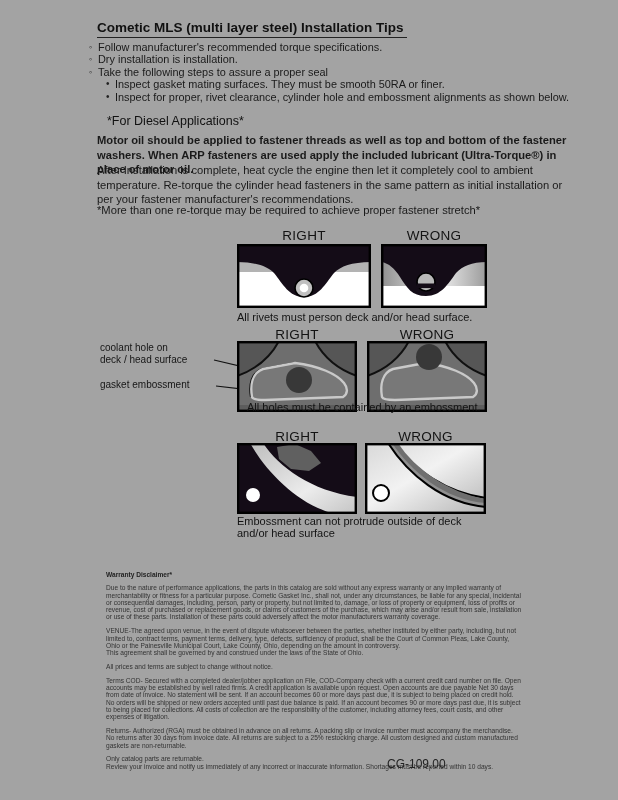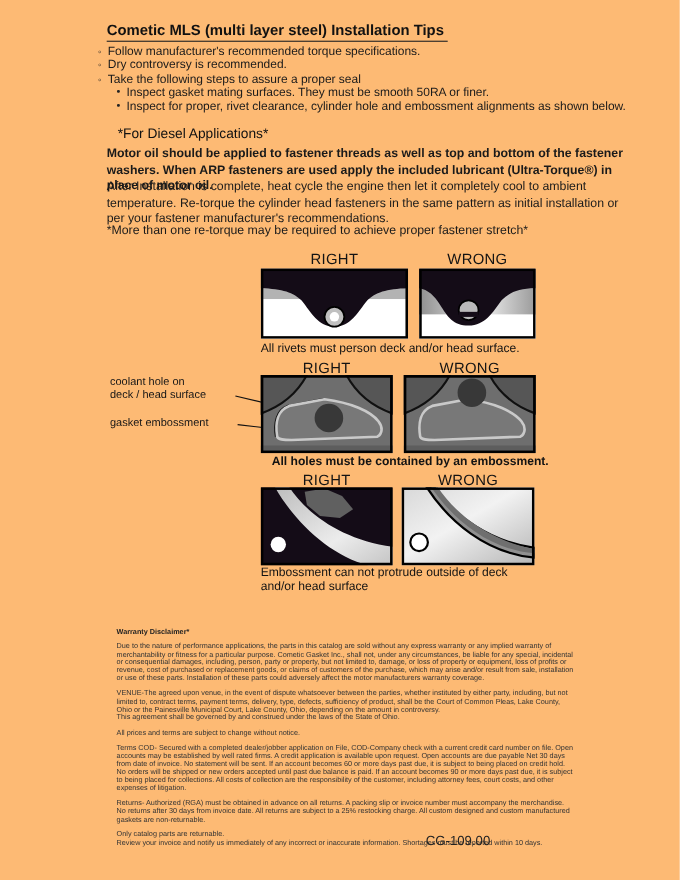--- a/index.html
+++ b/index.html
@@ -1,18 +1,18 @@
 <!DOCTYPE html>
 <html><head>
 <meta charset="utf-8">
 <style>
   * { margin:0; padding:0; box-sizing:border-box; }
   html,body { width:618px; height:800px; }
   body { font-family:"Liberation Sans", sans-serif; background:#ffffff; color:#1a1a1a; }
-  .page { position:relative; width:618px; height:800px; background:#fdba74; overflow:hidden; }
+  .page { position:relative; width:618px; height:800px; background:#a3a3a3; overflow:hidden; }
 
   .abs { position:absolute; }
 
   .title { left:97px; top:20px; font-size:13.5px; font-weight:bold; color:#111;
            border-bottom:1.5px solid #222; padding-bottom:2px; padding-right:3px; }
 
   .bullets { left:89px; top:41px; width:505px; font-size:10.9px; line-height:12.4px; }
   .bullet-row { display:flex; }
   .bullet-glyph { width:9px; font-size:9px; line-height:12.4px; color:#222; }
   .sub { padding-left:17px; }
@@ -44,21 +44,21 @@
 
   <div class="abs title">Cometic MLS (multi layer steel) Installation Tips</div>
 
   <div class="abs bullets">
     <div class="bullet-row">
       <span class="bullet-glyph">◦</span>
       <span>Follow manufacturer's recommended torque specifications.</span>
     </div>
     <div class="bullet-row">
       <span class="bullet-glyph">◦</span>
-      <span>Dry controversy is recommended.</span>
+      <span>Dry installation is installation.</span>
     </div>
     <div class="bullet-row">
       <span class="bullet-glyph">◦</span>
       <span>Take the following steps to assure a proper seal</span>
     </div>
     <div class="bullet-row sub">
       <span class="bullet-glyph">•</span>
       <span>Inspect gasket mating surfaces.  They must be smooth 50RA or finer.</span>
     </div>
     <div class="bullet-row sub">
@@ -144,21 +144,21 @@
       <rect width="120" height="71" fill="#6e6e6e"></rect>
       <rect x="0" y="64" width="120" height="7" fill="#5d5d5d"></rect>
       <path d="M0,0 H42 C34,15 20,28 0,35 Z" fill="#565656" stroke="#101010" stroke-width="2"></path>
       <path d="M120,0 H78 C86,15 100,28 120,35 Z" fill="#565656" stroke="#101010" stroke-width="2"></path>
       <path d="M15,56 C13,44 15,32 26,28 L58,22 C82,25 100,33 107,42 C111,47 111,53 106,56 L28,59 C20,59 16,58.5 15,56 Z" fill="#787878" stroke="#c9c9c9" stroke-width="2.4"></path>
       <circle cx="62" cy="16" r="13" fill="#383838"></circle>
       <rect x="1.2" y="1.2" width="117.6" height="68.6" fill="none" stroke="#000" stroke-width="2.4"></rect>
     </svg>
   </div>
 
-  <div class="abs dg-caption" style="left:247px; top:414px;font-weight:bold;">All holes must be contained by an embossment.</div>
+  <div class="abs dg-caption" style="left:247px; top:401px;">All holes must be contained by an embossment.</div>
 
   <div class="abs dg-header" style="left:237px; top:429px; width:120px;">RIGHT</div>
   <div class="abs dg-header" style="left:365px; top:429px; width:121px;">WRONG</div>
 
   <div class="abs dg-box" style="left:237px; top:443px;">
     <svg width="120" height="71" viewBox="0 0 120 71">
       <defs>
         <linearGradient id="lg2" x1="0" y1="0" x2="1" y2="1">
           <stop offset="0" stop-color="#bdbdbd"></stop>
             <stop offset="0.6" stop-color="#ececec"></stop>

